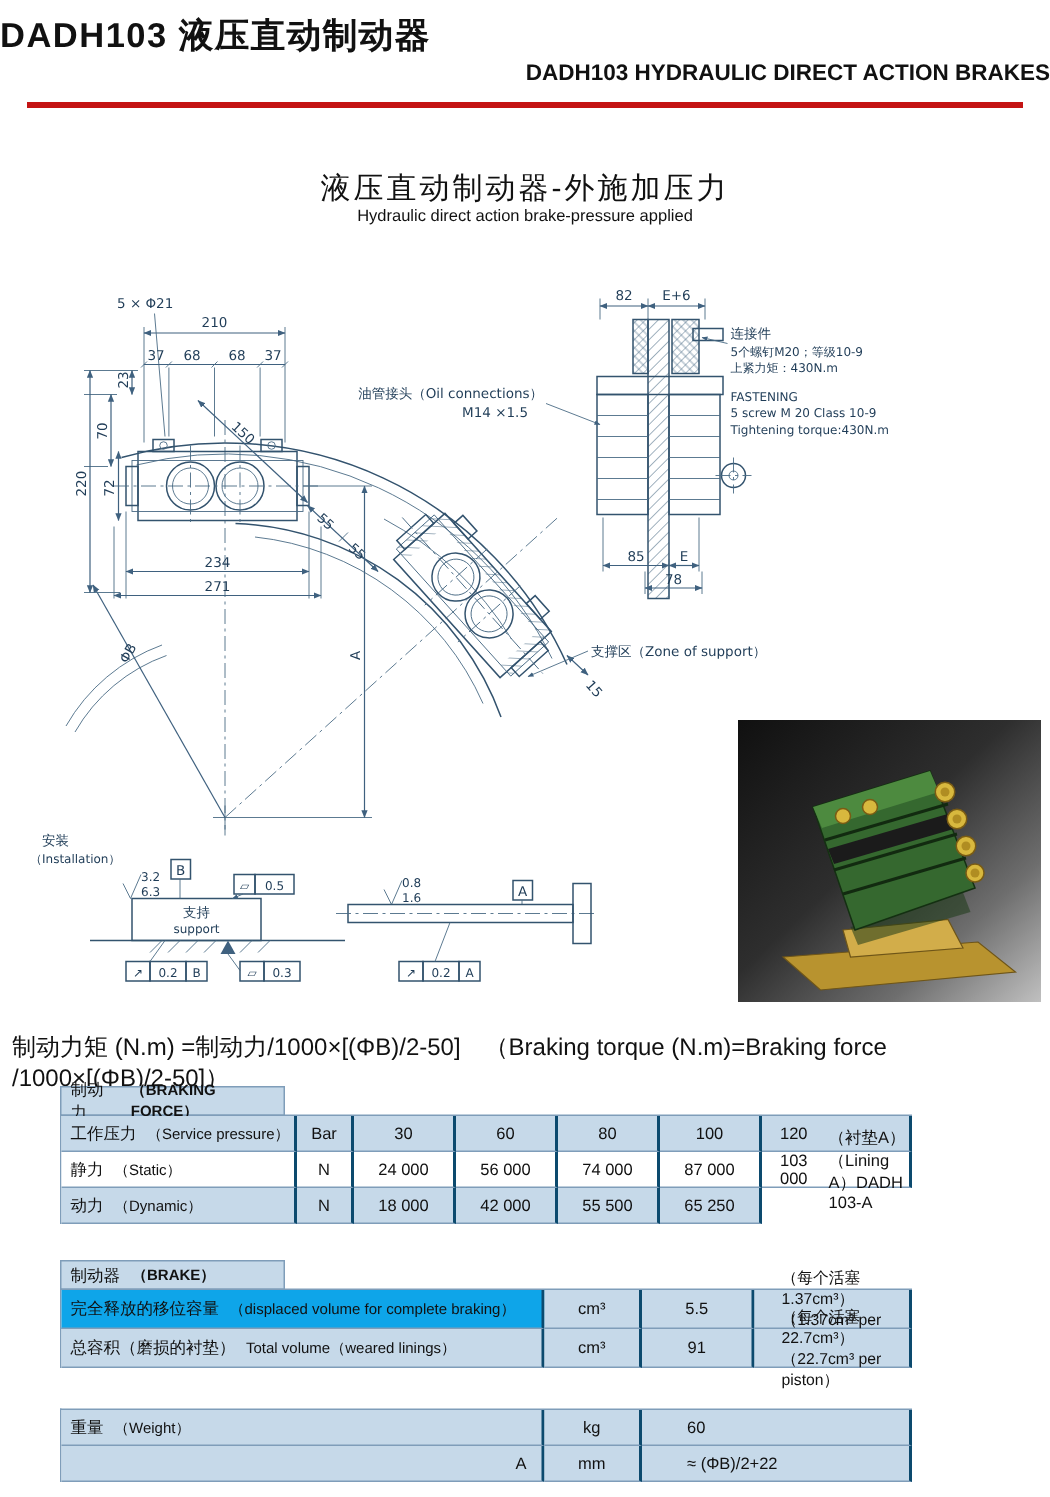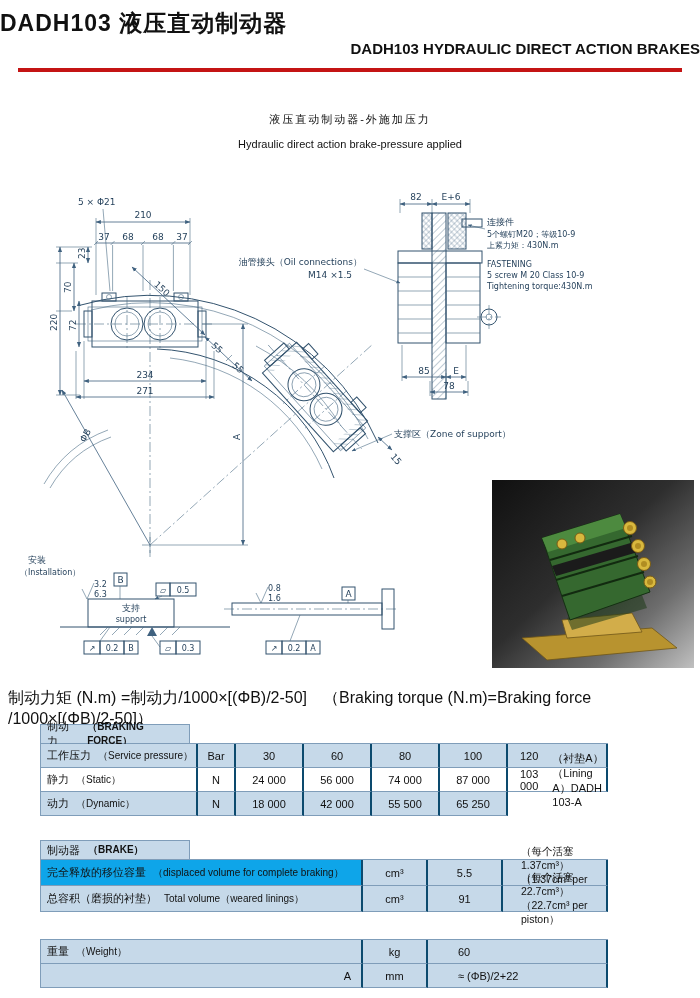--- a/index.html
+++ b/index.html
@@ -7,21 +7,21 @@
   body { font-family:"Liberation Sans", sans-serif; color:#111; }
   .page { position:relative; width:700px; height:998px; background:#fff; overflow:hidden; }
 
   .title-zh { position:absolute; top:8px; left:0; width:100%; text-align:left;
               font-size:23px; font-weight:bold; letter-spacing:1px; }
   .title-en { position:absolute; top:40px; left:0; width:100%; text-align:right;
               font-size:15px; font-weight:bold; }
   .red-rule { position:absolute; top:68px; left:18px; width:664px; height:4px; background:#c41414; }
 
   .section-zh { position:absolute; top:112px; left:0; width:100%; text-align:center;
-                font-size:11px; letter-spacing:2px; }
+                font-size:20px; letter-spacing:2px; }
   .section-en { position:absolute; top:138px; left:0; width:100%; text-align:center; font-size:11px; }
 
   .drawing-area { position:absolute; top:185px; left:0; width:700px; height:495px; }
   svg.draw { position:absolute; top:0; left:0; width:700px; height:495px; }
 
   
   .ln   { stroke:#33536e; stroke-width:1;   fill:none; }
   .thin { stroke:#4a6b85; stroke-width:0.6; fill:none; }
   .cl   { stroke:#4a6b85; stroke-width:0.6; fill:none; stroke-dasharray:10 3 2 3; }
   .dim  { stroke:#3f617f; stroke-width:0.8; fill:none; }

